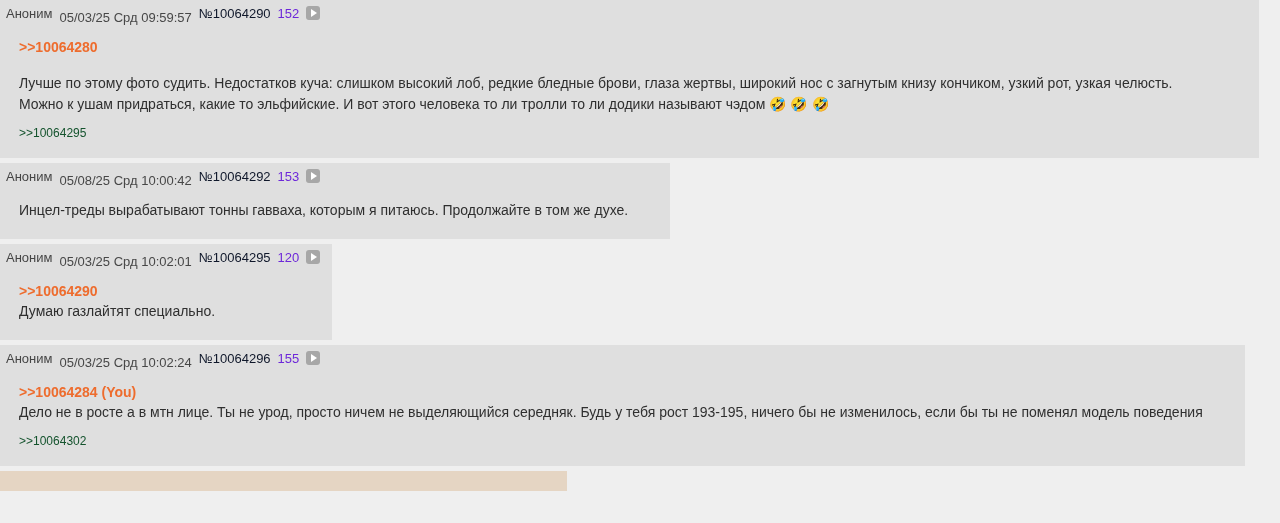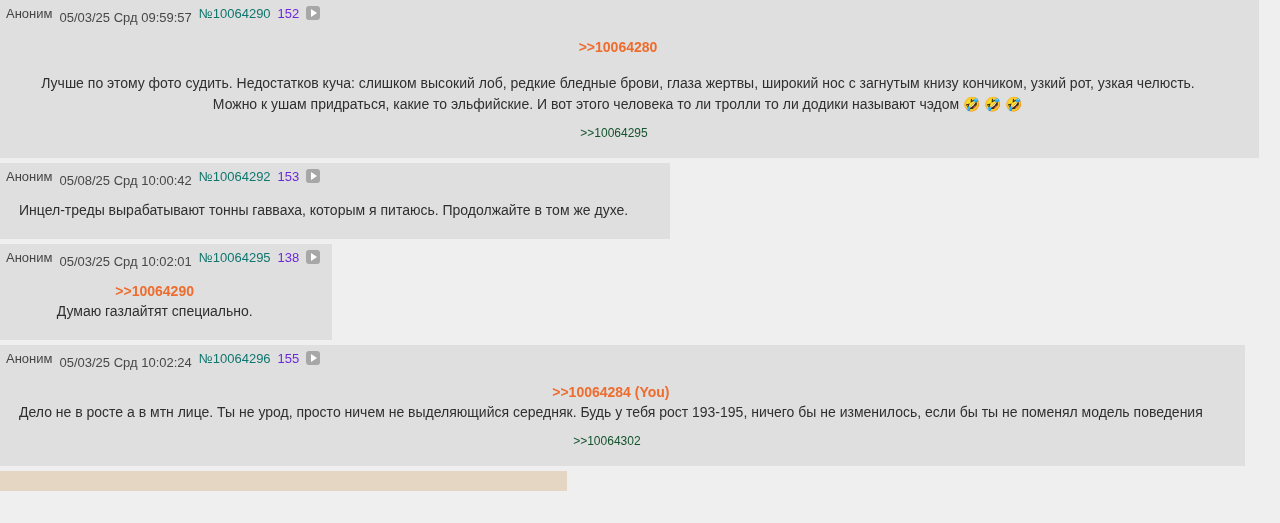--- a/index.html
+++ b/index.html
@@ -9,34 +9,33 @@
     background: #efefef;
     font-family: "Liberation Sans", sans-serif;
   }
   .thread { padding: 0; }
   .post {
     display: table;
     background: #dfdfdf;
     margin: 0 0 5px 0;
     padding: 5px 12px 10px 6px;
     max-width: 1280px;
-    text-align: center;
   }
   .post-header {
     display: flex;
     align-items: center;
     gap: 7px;
     height: 16px;
     font-size: 13px;
     color: #474747;
     white-space: nowrap;
   }
   .post-header .name { color: #454545; }
   .post-header .datetime { color: #474747; margin-top: 8px; }
-  .post-header .postnum { color: #0f766e; text-decoration: none; cursor: pointer; }
+  .post-header .postnum { color: #0f172a; text-decoration: none; cursor: pointer; }
   .post-header .ordinal { color: #6d28d9; cursor: pointer; }
   .play-btn {
     width: 14px; height: 14px;
     background: #a7a7a7;
     border-radius: 3px;
     display: inline-flex;
     align-items: center;
     justify-content: center;
     cursor: pointer;
   }
@@ -116,21 +115,21 @@
     <div class="post-message">
       <div class="msg-body">Инцел-треды вырабатывают тонны гавваха, которым я питаюсь. Продолжайте в том же духе.</div>
     </div>
   </div>
 
   <div class="post">
     <div class="post-header">
       <span class="name">Аноним</span>
       <span class="datetime">05/03/25 Срд 10:02:01</span>
       <a class="postnum">№10064295</a>
-      <span class="ordinal">138</span>
+      <span class="ordinal">120</span>
       <span class="play-btn">
           <span class="play-tri"></span>
         </span>
     </div>
     <div class="post-message">
       <a class="reply-link">&gt;&gt;10064290</a>
       <div class="msg-body">Думаю газлайтят специально.</div>
     </div>
   </div>
 

